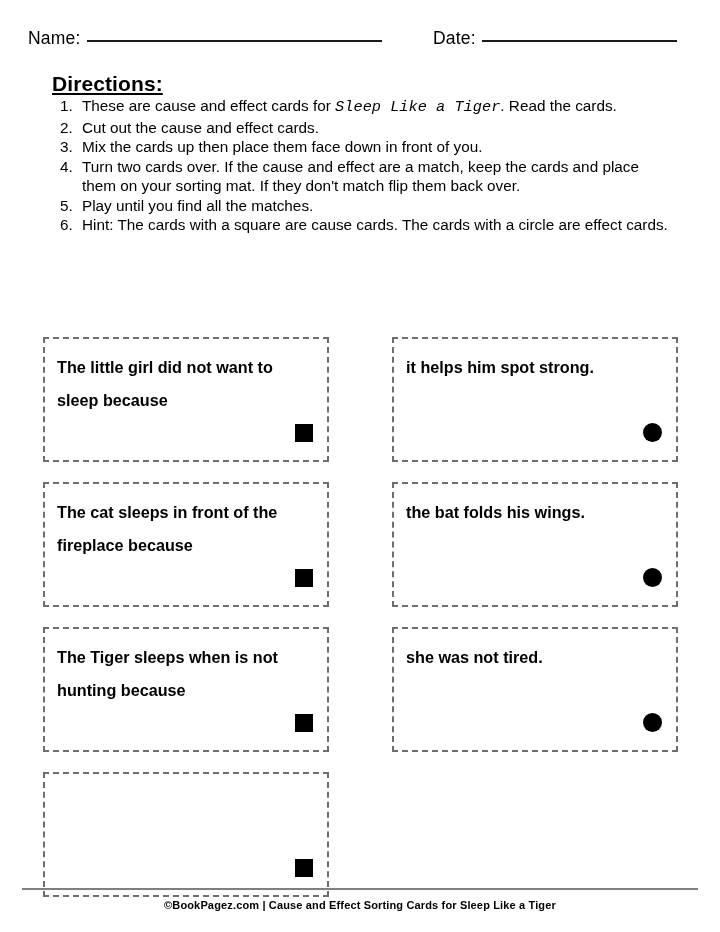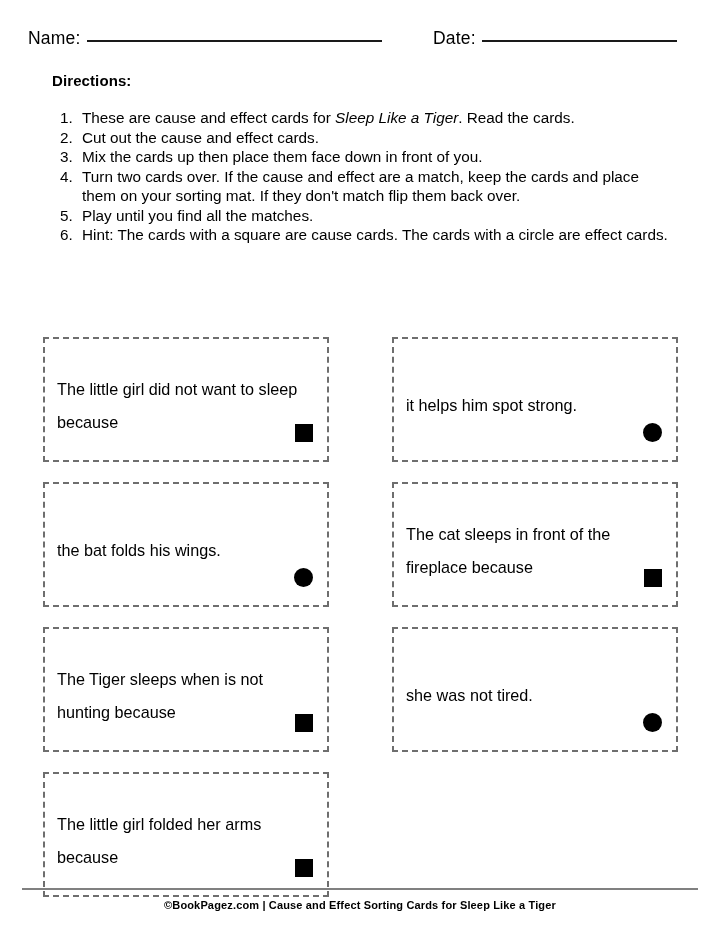--- a/index.html
+++ b/index.html
@@ -54,24 +54,25 @@
   .rule-date { width: 195px; }
 
   
   .directions {
     position: absolute;
     top: 72px;
     left: 52px;
     right: 30px;
   }
   .directions-title {
-    font-size: 15px;
+    font-size: 21px;
     font-weight: bold;
     letter-spacing: 0.1px;
-    margin-bottom: 19px;
+    margin-bottom: 0;
+    text-decoration: underline;
   }
   .dir-list {
     margin: 0;
     padding: 0;
     list-style: none;
   }
   .dir-item {
     display: flex;
     align-items: flex-start;
     font-size: 15.3px;
@@ -82,21 +83,21 @@
     width: 30px;
     flex: 0 0 30px;
     text-align: left;
     padding-left: 8px;
     box-sizing: border-box;
   }
   .dir-text {
     flex: 1;
     max-width: 590px;
   }
-  .dir-text i { font-style: italic; }
+  .dir-text i { font-style: italic; font-family: Liberation Mono, monospace; }
 
   
   .cards {
     position: absolute;
     top: 337px;
     left: 43px;
     width: 635px;
   }
   .card-row {
     display: flex;
@@ -104,21 +105,22 @@
     margin-bottom: 20px;
   }
   .card {
     position: relative;
     box-sizing: border-box;
     width: 286px;
     height: 125px;
     border: 2px dashed #6e6e6e;
     padding: 12px 14px 0 12px;
     display: flex;
-    align-items: center;
+    align-items: flex-start;
+    font-weight: bold;
   }
   .card-text {
     font-size: 16.2px;
     line-height: 33px;
     max-width: 252px;
     word-wrap: break-word;
   }
   .marker {
     position: absolute;
     right: 14px;
@@ -209,43 +211,42 @@
         <span class="marker marker-square"></span>
       </div>
       <div class="card">
         <span class="card-text">it helps him spot strong.</span>
         <span class="marker marker-circle"></span>
       </div>
     </div>
 
     <div class="card-row">
       <div class="card">
+        <span class="card-text">The cat sleeps in front of the fireplace because</span>
+        <span class="marker marker-square"></span>
+      </div>
+      <div class="card">
         <span class="card-text">the bat folds his wings.</span>
         <span class="marker marker-circle"></span>
       </div>
-      <div class="card">
-        <span class="card-text">The cat sleeps in front of the fireplace because</span>
-        <span class="marker marker-square"></span>
-      </div>
     </div>
 
     <div class="card-row">
       <div class="card">
         <span class="card-text">The Tiger sleeps when is not hunting because</span>
         <span class="marker marker-square"></span>
       </div>
       <div class="card">
         <span class="card-text">she was not tired.</span>
         <span class="marker marker-circle"></span>
       </div>
     </div>
 
     <div class="card-row">
       <div class="card">
-        <span class="card-text">The little girl folded her arms because</span>
         <span class="marker marker-square"></span>
       </div>
     </div>
 
   </div>
 
   <div class="footer-rule"></div>
   <div class="footer-text">©BookPagez.com | Cause and Effect Sorting Cards for Sleep Like a Tiger</div>
 
 </div>

